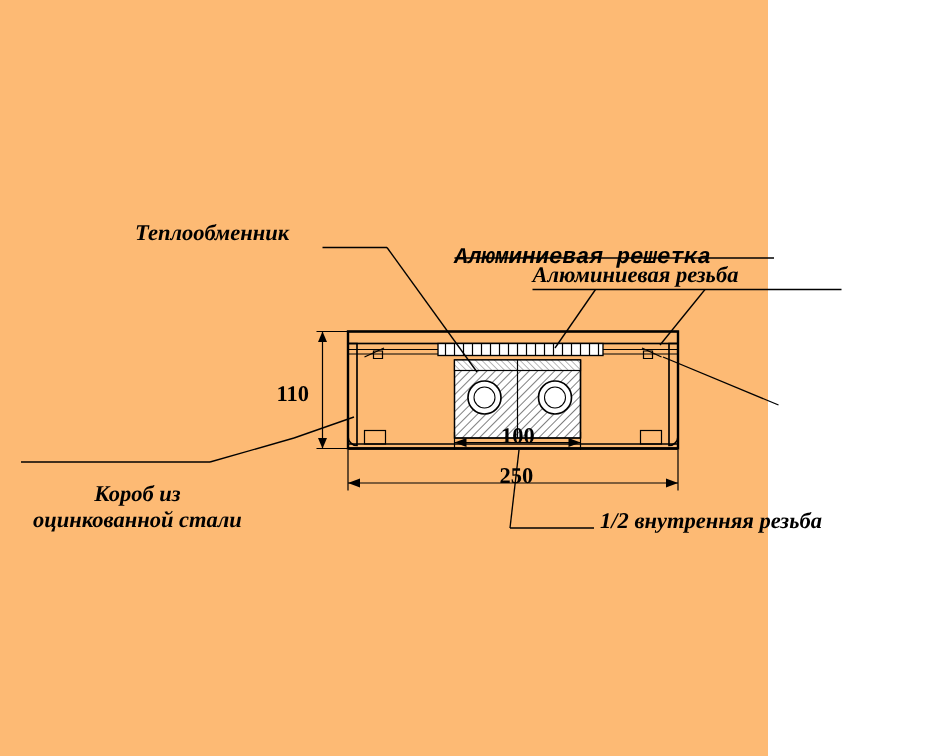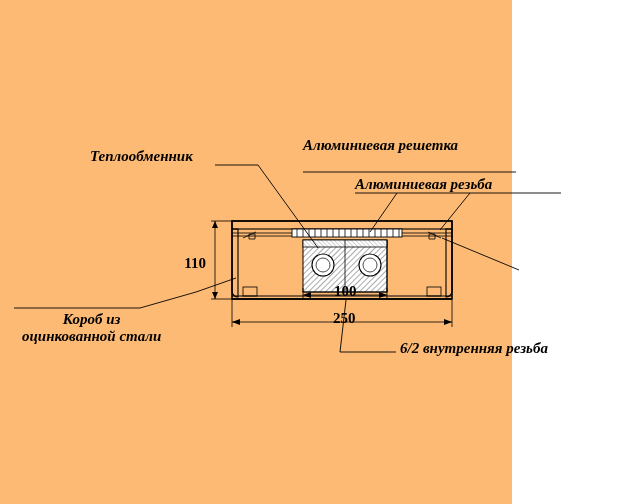--- a/index.html
+++ b/index.html
@@ -169,29 +169,29 @@
     <line x1="14" y1="308" x2="140" y2="308" class="leader"></line>
     <line x1="196" y1="292" x2="236" y2="278" class="leader"></line>
     <line x1="140" y1="308" x2="196" y2="292" class="leader"></line>
 
     <line x1="340" y1="352" x2="396" y2="352" class="leader"></line>
     <line x1="340" y1="352" x2="346" y2="300" class="leader"></line>
   </svg>
 
   <div class="label" style="left:90px; top:148px;">Теплообменник</div>
 
-  <div class="label" style="left:303px; top:137px;">Алюминиевая решетка</div>
+  <div class="label" style="left:303px; top:163px;font-family:Liberation Mono, monospace;">Алюминиевая решетка</div>
 
   <div class="label" style="left:355px; top:176px;">Алюминиевая резьба</div>
 
 
-  <div class="label" style="left:22px; top:311px; text-align:center;">Короб из
+  <div class="label" style="left:22px; top:322px; text-align:center;">Короб из
 оцинкованной стали</div>
 
-  <div class="label" style="left:400px; top:340px;">6/2 внутренняя резьба</div>
+  <div class="label" style="left:400px; top:340px;">1/2 внутренняя резьба</div>
 
   <div class="dim-text" style="left:206px; top:255px; transform:translateX(-100%);">110</div>
 
   <div class="dim-text" style="left:334px; top:283px;">100</div>
 
   <div class="dim-text" style="left:333px; top:310px;">250</div>
 
 </div>
 
 </body></html>

